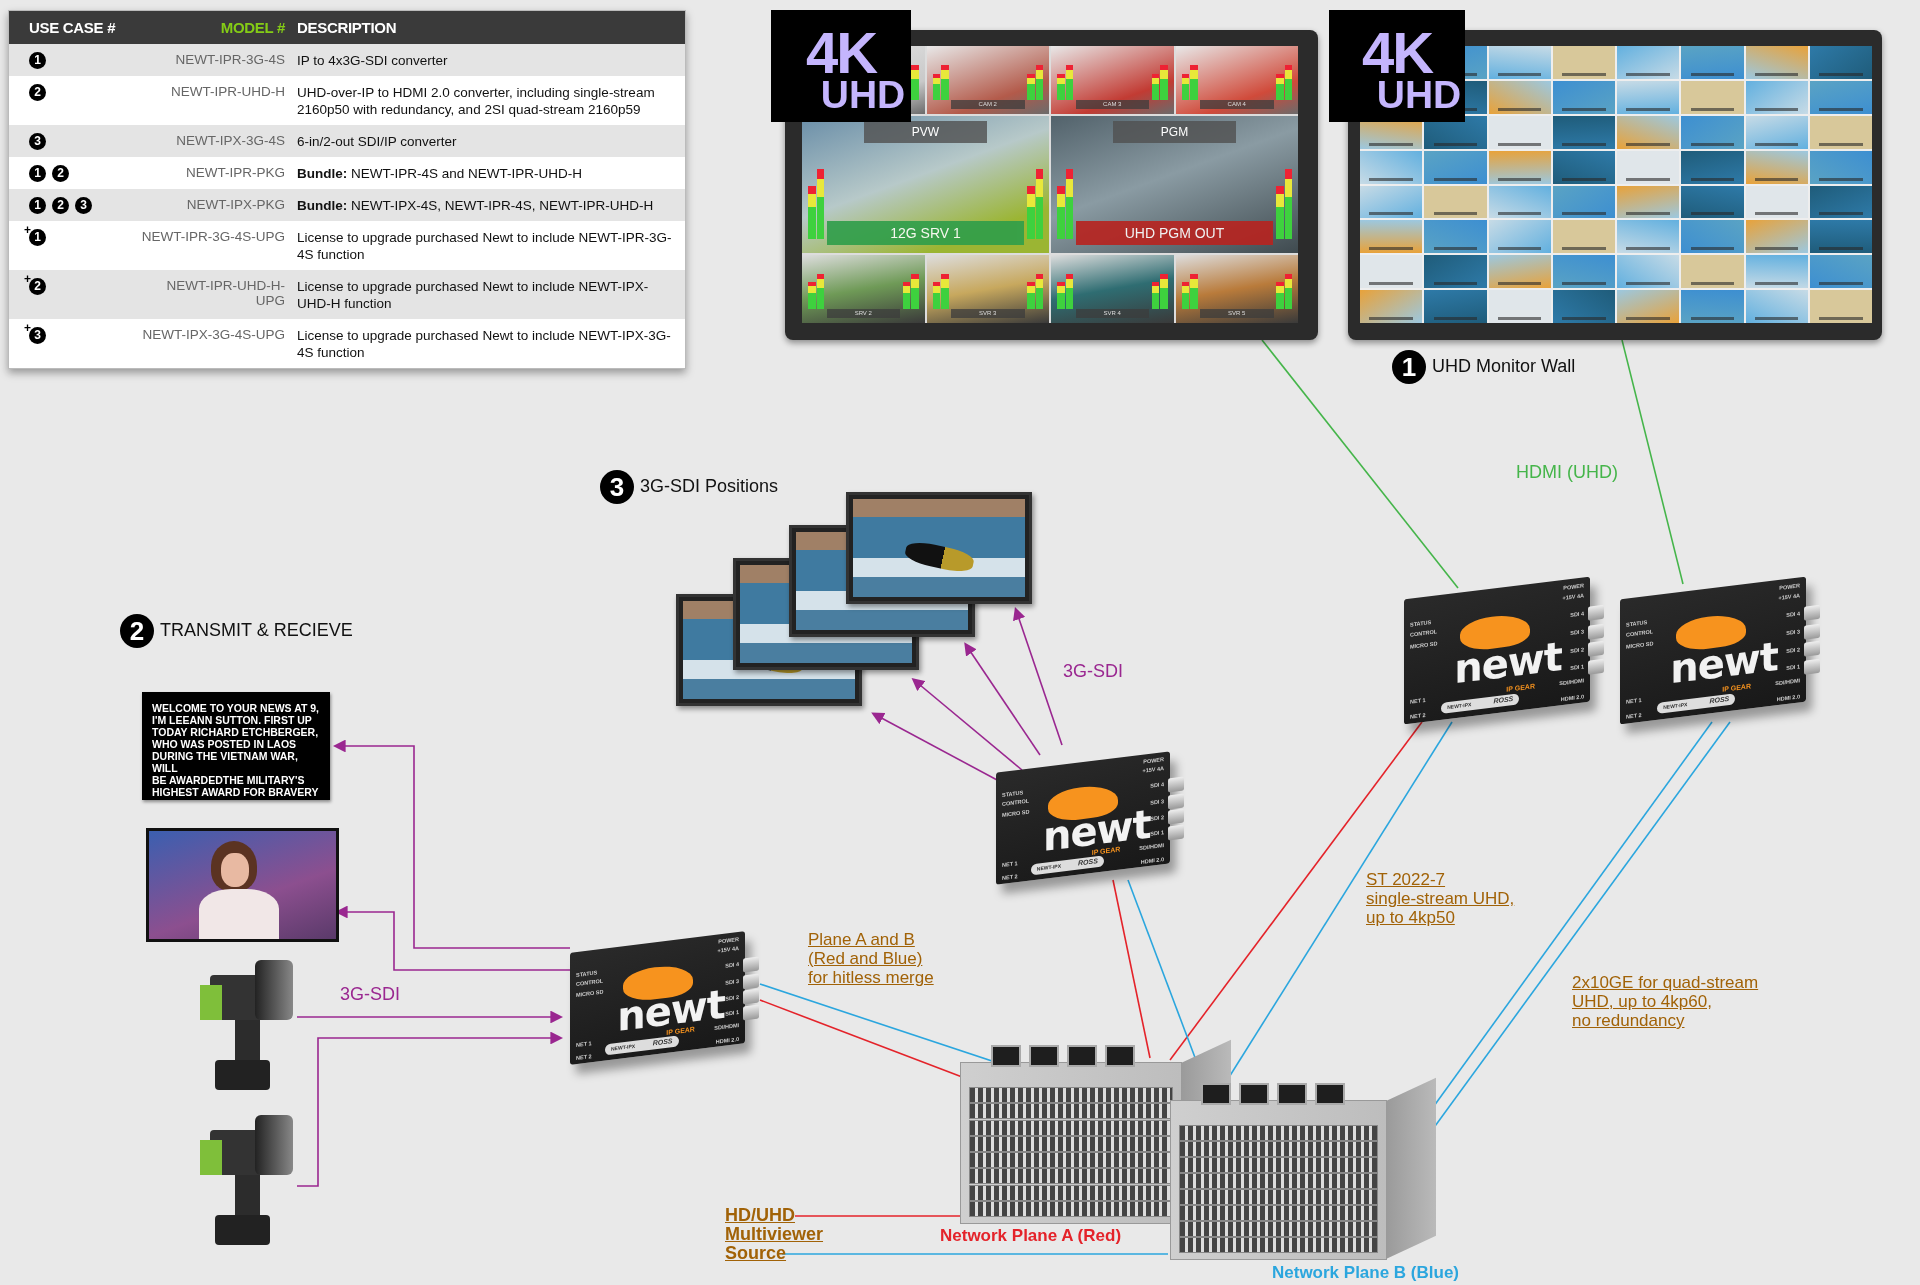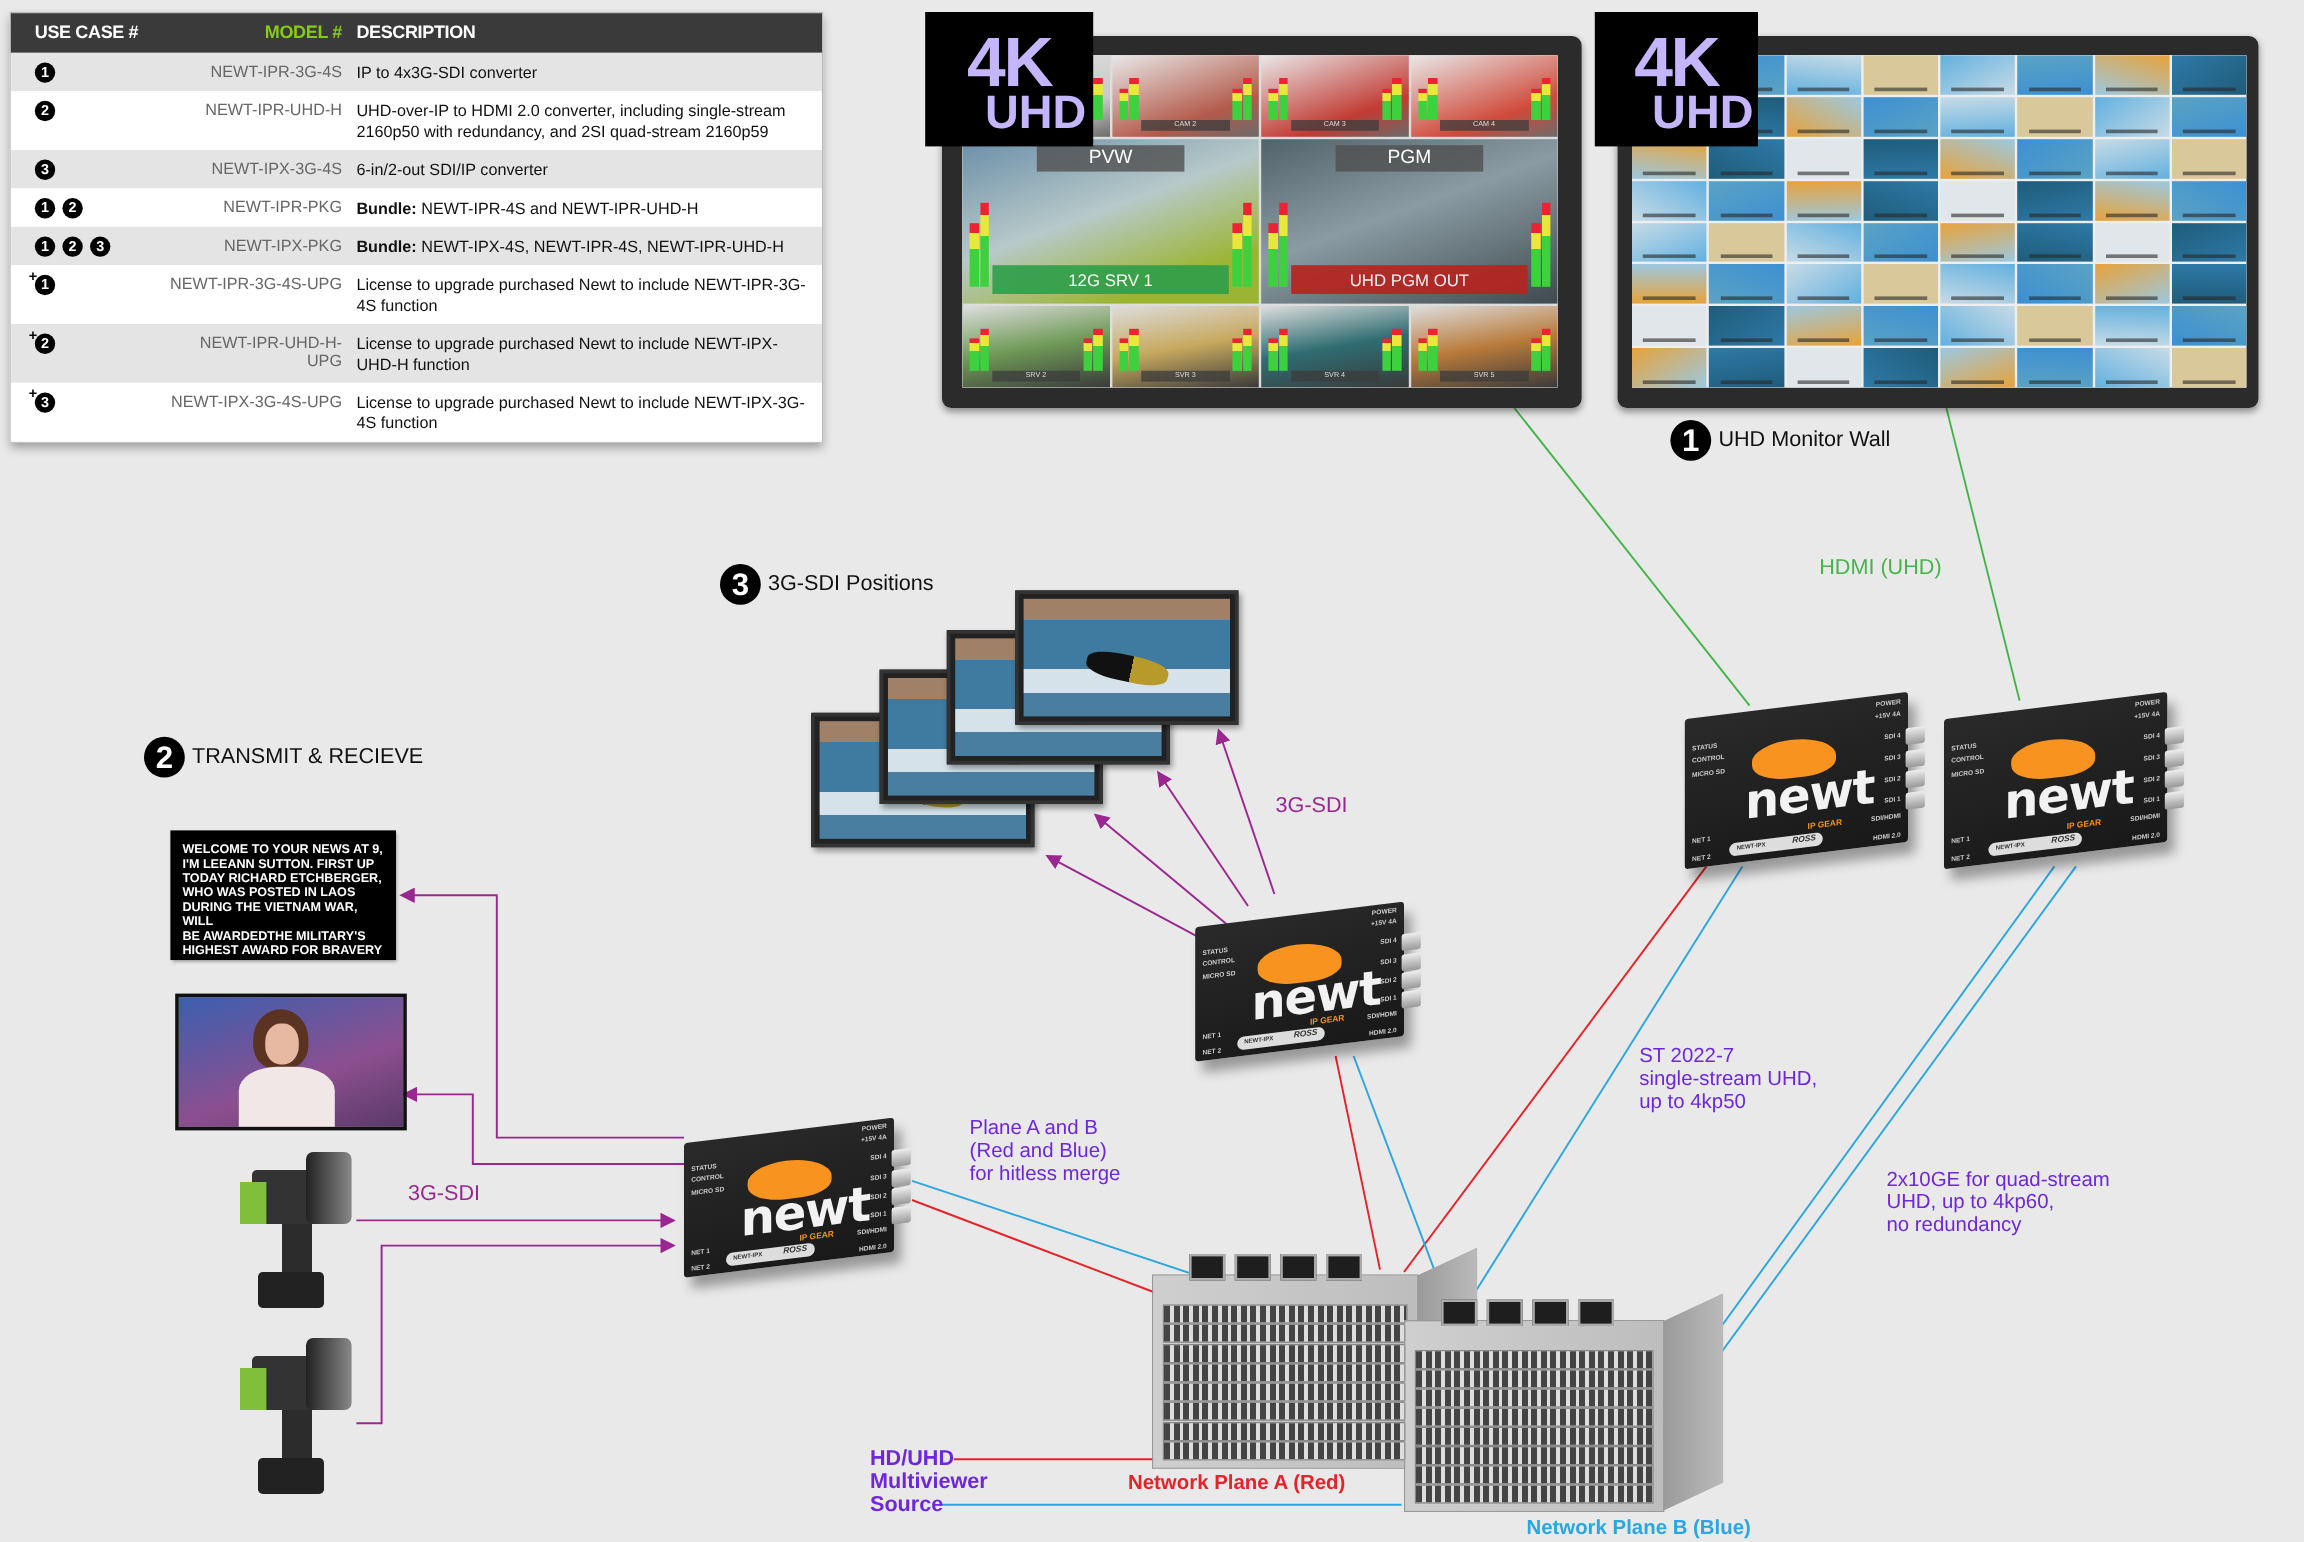--- a/index.html
+++ b/index.html
@@ -25,32 +25,32 @@
   .big-monitor { background:#2b2b2b; border-radius:8px; box-shadow:0 3px 6px rgba(0,0,0,0.4); }
   .screen { position:absolute; background:#fff; overflow:hidden; }
   .kbadge { background:#000; color:#c4b5fd; text-align:center; font-weight:bold; z-index:5; }
   .kbadge .k4 { font-size:58px; line-height:54px; display:block; margin-top:16px; letter-spacing:-2px; }
   .kbadge .uhd { font-size:39px; line-height:30px; display:block;margin-left:44px; }
 
   .mv-grid { position:absolute; inset:0; display:grid; grid-template-columns:repeat(4,1fr); grid-template-rows:1fr 2fr 1fr; gap:2px; background:#ddd; }
   .tile { position:relative; overflow:hidden; }
   .tile .lbl { position:absolute; bottom:5px; left:20%; right:20%; background:rgba(60,60,60,0.75); color:#ddd; font-size:6px; text-align:center; height:9px; line-height:9px; }
   .tile.big { grid-column:span 2; }
-  .tile .biglbl { position:absolute; top:5px; left:25%; right:25%; background:rgba(80,80,80,0.8); color:#fff; font-size:16px; text-align:center; line-height:22px; }
+  .tile .biglbl { position:absolute; top:5px; left:25%; right:25%; background:rgba(80,80,80,0.8); color:#fff; font-size:12px; text-align:center; line-height:22px; }
   .tile .srclbl { position:absolute; bottom:8px; left:10%; right:10%; color:#fff; font-size:14px; text-align:center; line-height:24px; }
   .meter { position:absolute; bottom:14px; width:16px; height:60%; display:flex; gap:1px; align-items:flex-end; }
   .meter i { flex:1; background:linear-gradient(to top,#3ed13e 0 60%,#e8e83a 60% 85%,#e23 85% 100%); display:block; }
   .grid8 { position:absolute; inset:0; display:grid; grid-template-columns:repeat(8,1fr); grid-template-rows:repeat(8,1fr); gap:2px; background:#eee; }
   .grid8 .t { position:relative; }
   .grid8 .t::after { content:""; position:absolute; left:15%; right:15%; bottom:3px; height:3px; background:rgba(40,40,40,0.6); }
 
   
   .circle-num { display:inline-block; width:34px; height:34px; border-radius:50%; background:#000; color:#fff; font-weight:bold; font-size:26px; text-align:center; line-height:35px; vertical-align:middle; margin-right:6px; }
   .section-label { font-size:18px; color:#111; white-space:nowrap; }
-  .note { font-size:17px; line-height:19px; color:#6d28d9; white-space:pre-line; }
+  .note { font-size:17px; line-height:19px; color:#a16207; white-space:pre-line;text-decoration:underline; }
   .purple { color:#9a2790; }
   .green { color:#45b54a; }
   .red { color:#e4232a; font-weight:bold; }
   .blue { color:#2ba6de; font-weight:bold; }
 
   
   .newt { background:linear-gradient(170deg,#2a2a2a,#181818); border-radius:3px; transform:skewY(-7deg); box-shadow:6px 10px 10px rgba(0,0,0,0.35); }
   .newt .pl { position:absolute; font-size:5.5px; color:#ccc; font-weight:bold; white-space:nowrap; }
   .newt .logo { position:absolute; color:#f2f2f2; font-size:40px; font-weight:bold; letter-spacing:-1px; font-family:"DejaVu Sans", sans-serif; }
   .newt .ipgear { position:absolute; color:#f7931e; font-size:7px; font-weight:bold; }

